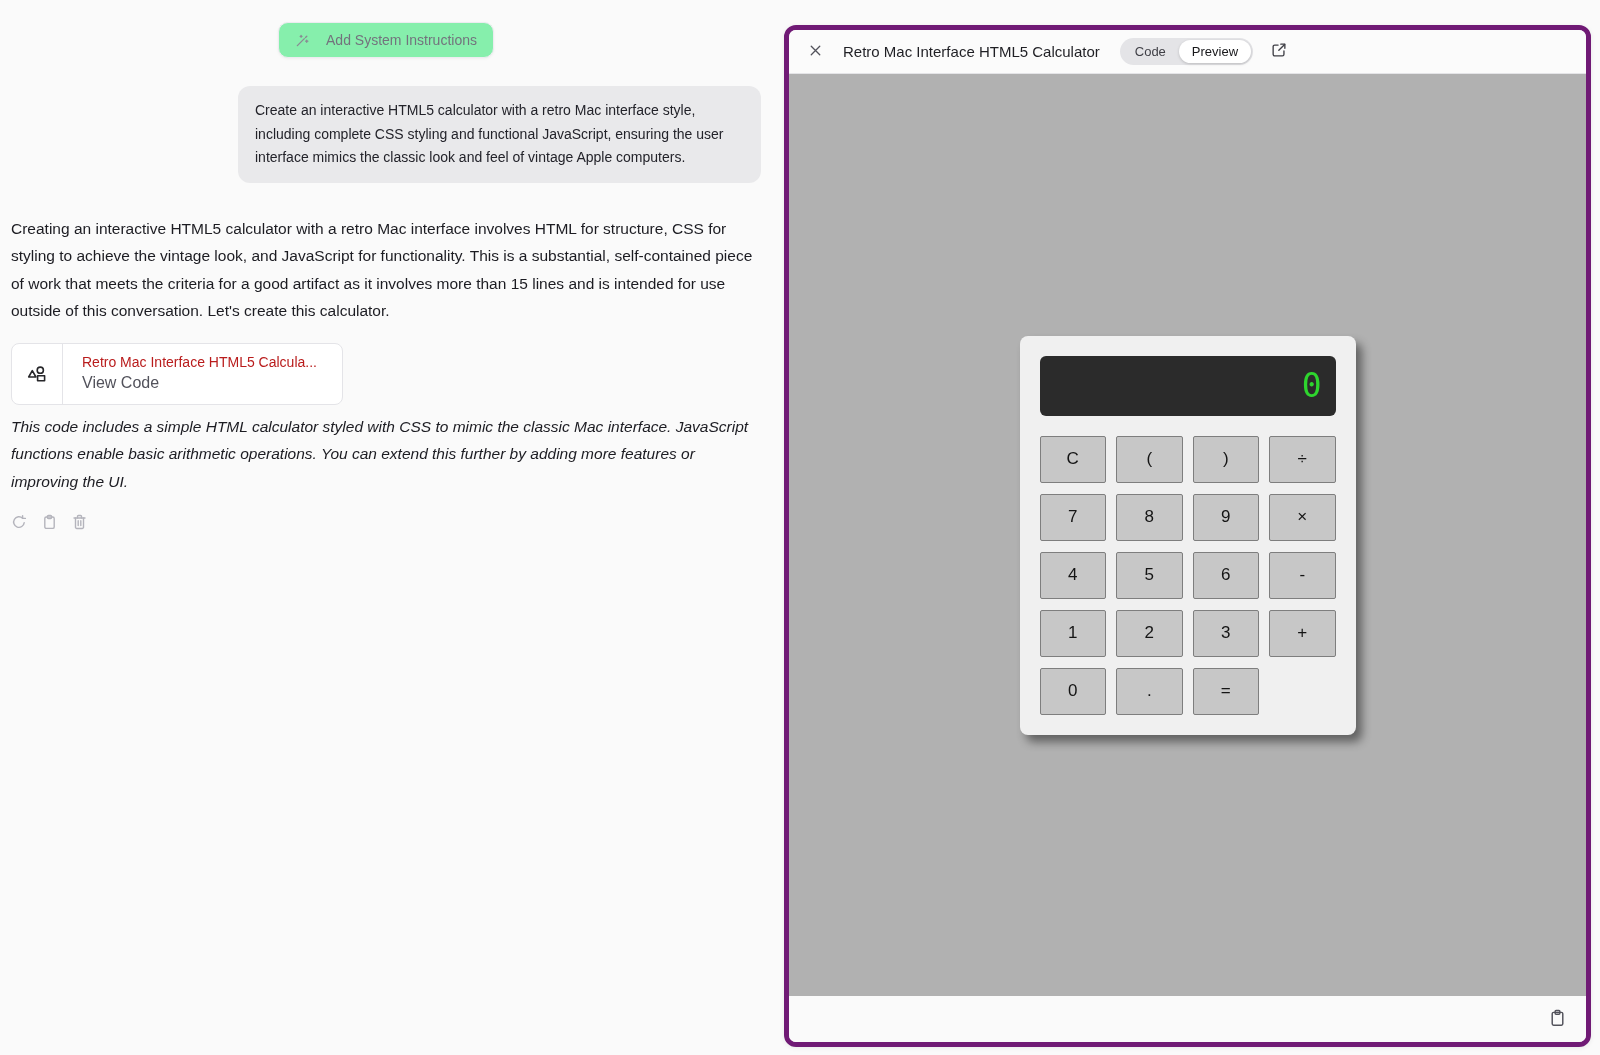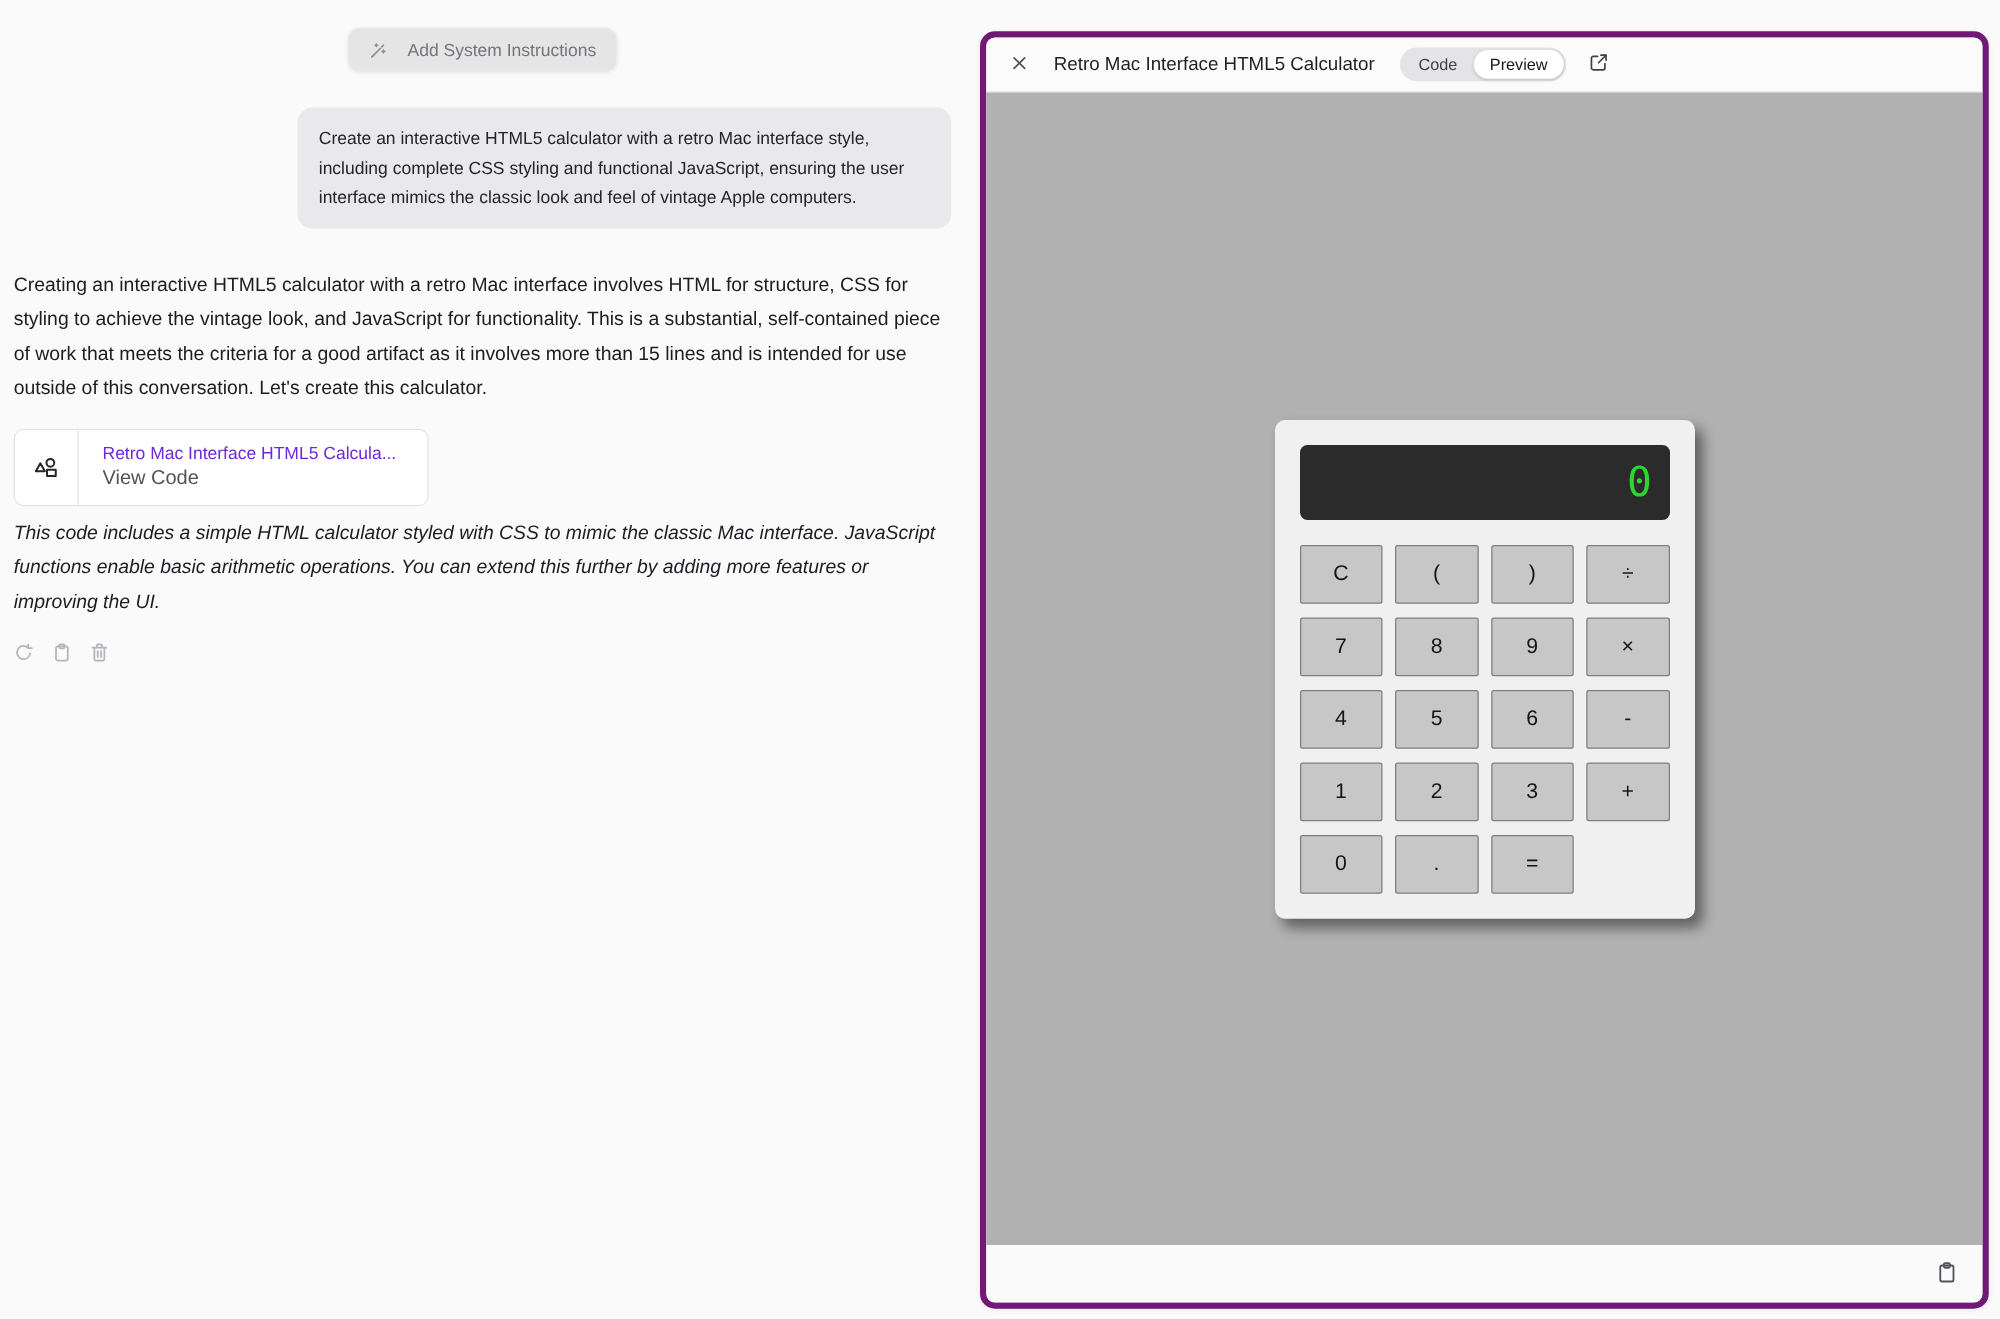--- a/index.html
+++ b/index.html
@@ -14,21 +14,21 @@
   }
 
   
   .left-pane {
     position: absolute; top: 0; left: 0; width: 784px; height: 100%;
     padding: 0 23px 0 11px;
   }
   .add-system-btn {
     display: flex; align-items: center; gap: 16px;
     width: fit-content; margin: 22px auto 0;
-    background: #e5e5e5;
+    background: #86efac;
     border: 1px solid #ececf0;
     box-shadow: 0 1px 3px rgba(0,0,0,0.05);
     border-radius: 10px;
     padding: 9px 16px;
     font-size: 14px; color: #73737d;
     cursor: pointer;
   }
   .add-system-btn svg { display: block; }
 
   .user-bubble {
@@ -62,21 +62,21 @@
     display: flex; align-items: center; justify-content: center;
     border-right: 1px solid #e4e4e8;
     color: #27272a;
   }
   .artifact-card .text-cell {
     padding: 10px 14px 0 19px;
     display: flex; flex-direction: column; justify-content: flex-start;
     min-width: 0;
   }
   .artifact-title {
-    font-size: 14px; font-weight: 500; color: #6d28d9;
+    font-size: 14px; font-weight: 500; color: #b91c1c;
     white-space: nowrap; overflow: hidden;
   }
   .artifact-action { font-size: 16px; color: #52525b; margin-top: 4px; }
 
   .message-actions {
     margin-top: 19px;
     display: flex; align-items: center; gap: 15px;
   }
   .msg-action-btn {
     background: none; border: none; padding: 0; margin: 0;

